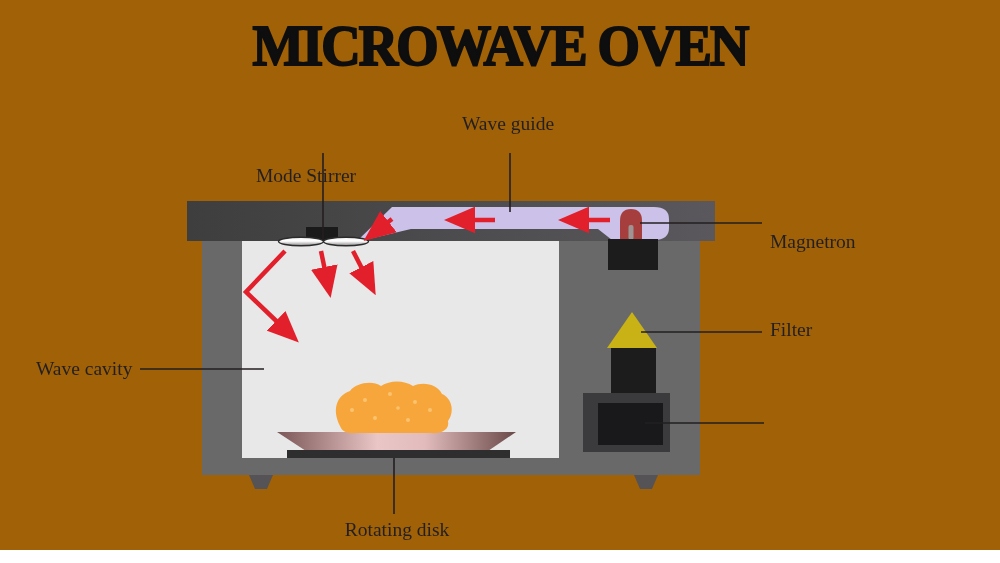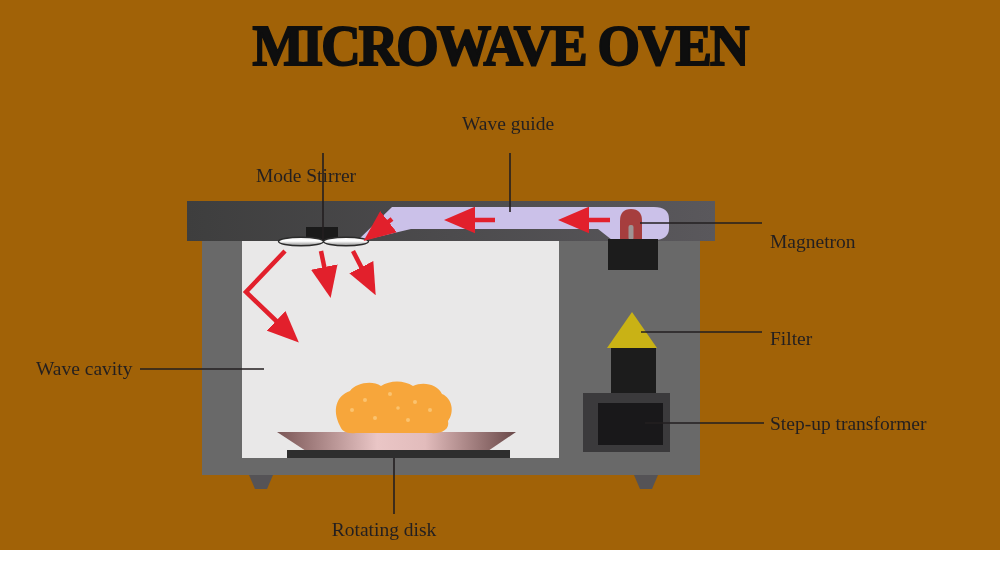--- a/index.html
+++ b/index.html
@@ -12,24 +12,24 @@
     font-size:58px;font-weight:700;letter-spacing:-2px;color:#0e0e0e;
     -webkit-text-stroke:2px #0e0e0e;transform:scaleX(.94);transform-origin:center top;
     white-space:nowrap;
   }
   .lbl{
     position:absolute;font-size:19.5px;line-height:1;white-space:nowrap;color:#231f20;
   }
   #lbl-mode-stirrer{left:306px;top:130px;transform:translateX(-50%);margin-top:36px;}
   #lbl-wave-guide{left:508px;top:114px;transform:translateX(-50%);}
   #lbl-magnetron{left:770px;top:232px;}
-  #lbl-filter{left:770px;top:329px;text-align:center;}
+  #lbl-filter{left:770px;top:320px;text-align:center;}
   #lbl-stepup{left:770px;top:414px;}
   #lbl-oven-cavity{left:36px;top:359px;}
-  #lbl-rotating-disk{left:384px;top:520px;transform:translateX(-50%);}
+  #lbl-rotating-disk{left:397px;top:520px;transform:translateX(-50%);}
   svg{position:absolute;left:0;top:0;}
 </style>
 </head>
 <body>
 
 <div class="stage">
 
   <div class="title">MICROWAVE OVEN</div>
 
   <svg width="1000" height="563" viewBox="0 0 1000 563">
@@ -114,17 +114,16 @@
       <line x1="645" y1="423" x2="764" y2="423"></line>
       <line x1="140" y1="369" x2="264" y2="369"></line>
       <line x1="394" y1="458" x2="394" y2="514"></line>
     </g>
   </svg>
 
   <div class="lbl" id="lbl-mode-stirrer">Mode Stirrer</div>
   <div class="lbl" id="lbl-wave-guide">Wave guide</div>
   <div class="lbl" id="lbl-magnetron">Magnetron</div>
   <div class="lbl" id="lbl-filter">Filter</div>
-  <div class="lbl" id="lbl-stepup">Step-up transformer</div>
   <div class="lbl" id="lbl-oven-cavity">Wave cavity</div>
   <div class="lbl" id="lbl-rotating-disk">Rotating disk</div>
 
 </div>
 
 </body></html>

